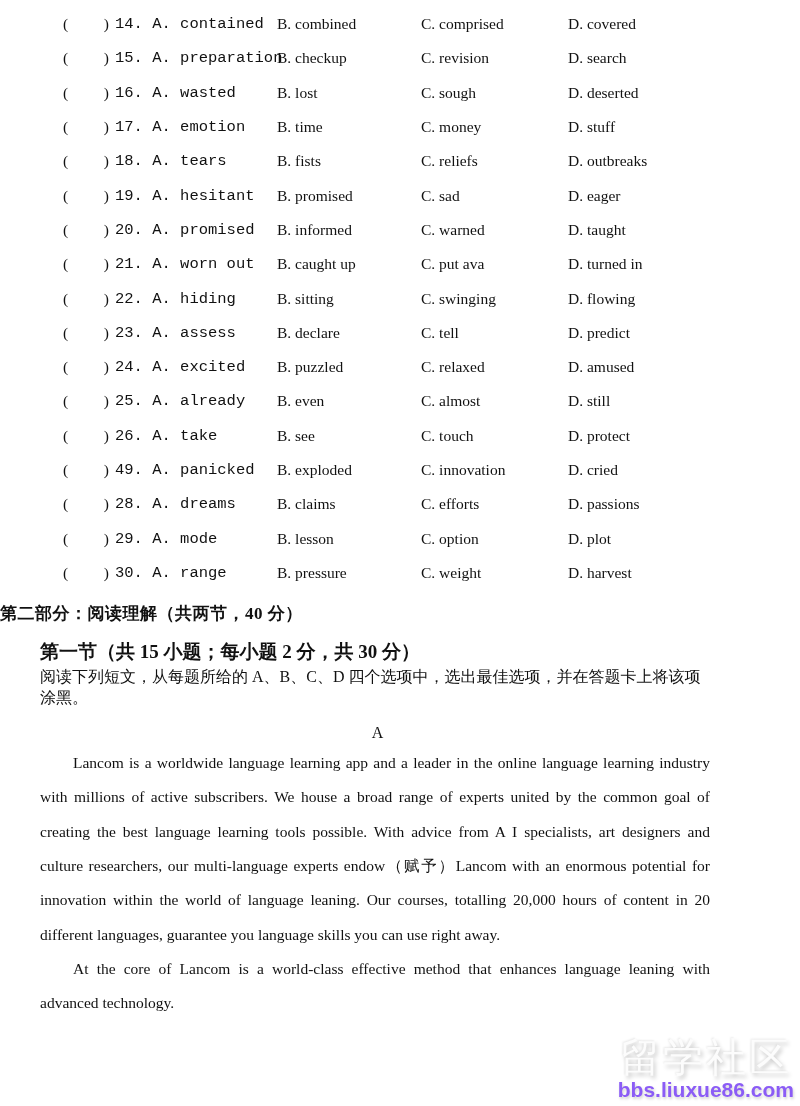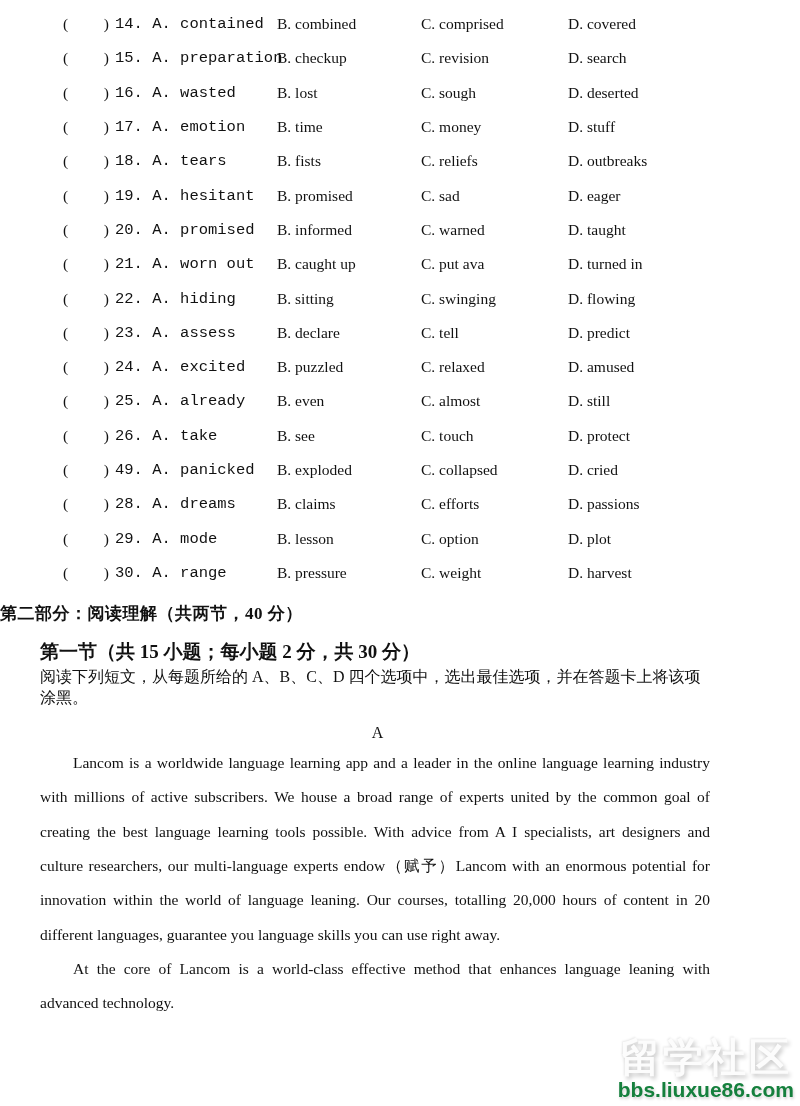--- a/index.html
+++ b/index.html
@@ -79,30 +79,30 @@
     position: absolute;
     right: 6px;
     bottom: 6px;
     text-align: center;
     font-family: "Liberation Sans", "DejaVu Sans", sans-serif;
     pointer-events: none;
     line-height: 1;
   }
   .watermark-line1 {
     font-size: 40px;
-    font-weight: bold;
+    font-weight: normal;
     letter-spacing: 3px;
     color: #fcfcfc;
     text-shadow: 2px 3px 4px #c9c9c9, -1px -1px 2px #ececec;
   }
   .watermark-line2 {
     margin-top: 2px;
     font-size: 21px;
     font-weight: bold;
-    color: #15803d;
+    color: #8b5cf6;
     text-shadow: 1px 2px 3px #d2d2d2;
   }
 </style>
 </head>
 <body>
 
 <div class="page">
 
   <div class="q-list">
   <div class="q-row">
@@ -248,21 +248,21 @@
     <span class="cell cell-d">D. protect</span>
   </div>
 
   <div class="q-row">
     <span class="paren">
       <span class="paren-open">(</span>
       <span class="paren-close">)</span>
     </span>
     <span class="cell cell-a">49. A. panicked</span>
     <span class="cell cell-b">B. exploded</span>
-    <span class="cell cell-c">C. collapsed</span>
+    <span class="cell cell-c">C. innovation</span>
     <span class="cell cell-d">D. cried</span>
   </div>
 
   <div class="q-row">
     <span class="paren">
       <span class="paren-open">(</span>
       <span class="paren-close">)</span>
     </span>
     <span class="cell cell-a">28. A. dreams</span>
     <span class="cell cell-b">B. claims</span>

